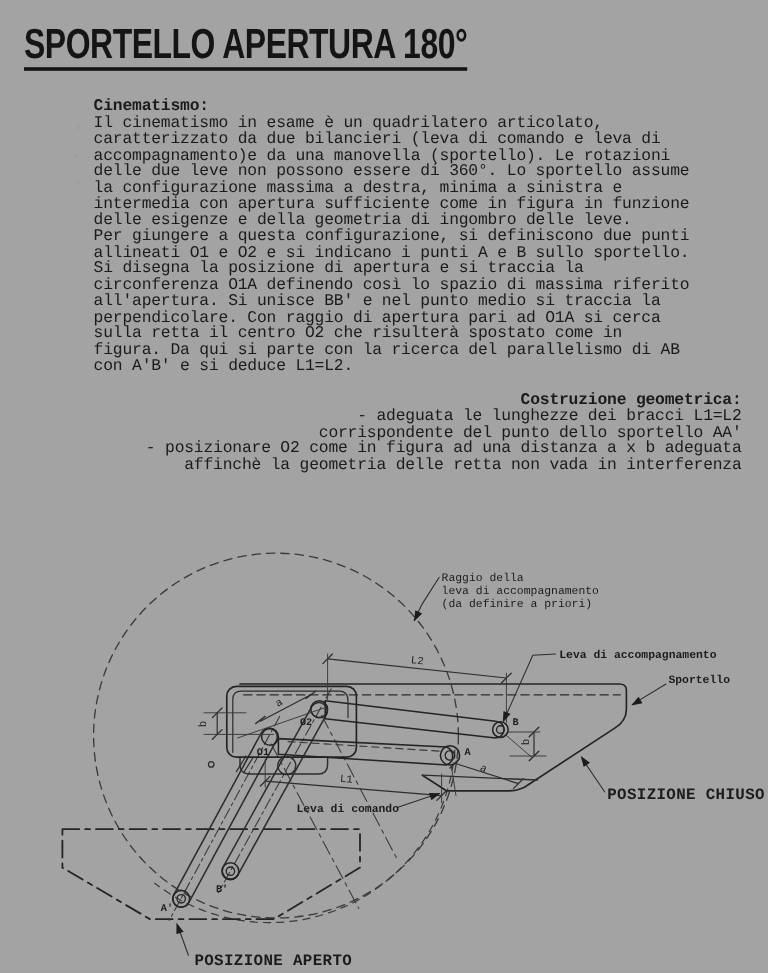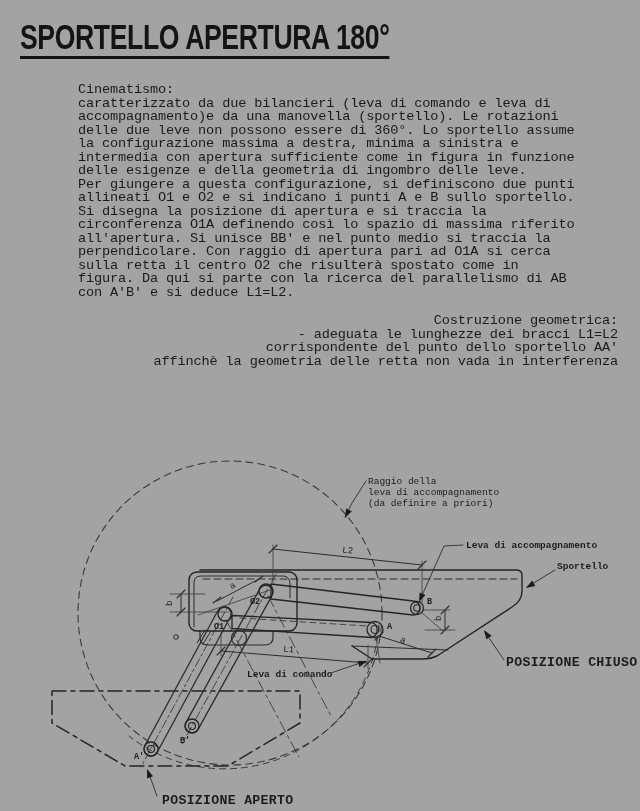--- a/index.html
+++ b/index.html
@@ -12,21 +12,21 @@
     position:absolute;left:20px;top:19px;display:inline-block;
     font-family:"Liberation Sans","DejaVu Sans",sans-serif;
     font-weight:bold;font-size:35px;line-height:36px;color:#141414;
     letter-spacing:-0.5px;white-space:nowrap;
     border-bottom:3.5px solid #141414;padding-bottom:1px;
     transform:scaleX(0.76);transform-origin:left top;
   }
   .textblock{position:absolute;left:78px;top:83px;width:540px;
     font-size:13.6px;line-height:13.5px;letter-spacing:-0.15px;color:#1b1b1b;}
   .tl{white-space:pre;}
-  .hd{font-weight:normal;}
+  .hd{font-weight:bold;}
   .para2{margin-top:0;}
   .para3{margin-top:15px;text-align:right;}
   .speck{position:absolute;width:3px;height:3px;background:#9a9a9a;border-radius:50%;opacity:.55;}
   svg text{font-family:"Liberation Mono","DejaVu Sans Mono",monospace;fill:#1c1c1c;}
   .lab-sm{font-size:9.5px;}
   .lab-sm-b{font-size:9.5px;font-weight:bold;}
   .lab-big{font-size:13.2px;font-weight:bold;letter-spacing:0.3px;}
   .lab-pt{font-size:8.5px;font-weight:bold;}
   .lab-dim{font-size:9px;}
 </style>
@@ -37,20 +37,21 @@
 
   <div class="doc-title">SPORTELLO APERTURA 180°</div>
 
   <div class="speck" style="left:64px;top:105px;"></div>
   <div class="speck" style="left:62px;top:128px;"></div>
   <div class="speck" style="left:64px;top:150px;"></div>
 
   <div class="textblock">
     <div>
       <div class="tl hd">Cinematismo:</div>
+      <div class="tl">Il cinematismo in esame è un quadrilatero articolato,</div>
       <div class="tl">caratterizzato da due bilancieri (leva di comando e leva di</div>
       <div class="tl">accompagnamento)e da una manovella (sportello). Le rotazioni</div>
       <div class="tl">delle due leve non possono essere di 360°. Lo sportello assume</div>
       <div class="tl">la configurazione massima a destra, minima a sinistra e</div>
       <div class="tl">intermedia con apertura sufficiente come in figura in funzione</div>
       <div class="tl">delle esigenze e della geometria di ingombro delle leve.</div>
     </div>
     <div class="para2">
       <div class="tl">Per giungere a questa configurazione, si definiscono due punti</div>
       <div class="tl">allineati O1 e O2 e si indicano i punti A e B sullo sportello.</div>
@@ -59,20 +60,21 @@
       <div class="tl">all'apertura. Si unisce BB' e nel punto medio si traccia la</div>
       <div class="tl">perpendicolare. Con raggio di apertura pari ad O1A si cerca</div>
       <div class="tl">sulla retta il centro O2 che risulterà spostato come in</div>
       <div class="tl">figura. Da qui si parte con la ricerca del parallelismo di AB</div>
       <div class="tl">con A'B' e si deduce L1=L2.</div>
     </div>
     <div class="para3">
       <div class="tl hd">Costruzione geometrica:</div>
       <div class="tl">- adeguata le lunghezze dei bracci L1=L2</div>
       <div class="tl">corrispondente del punto dello sportello AA'</div>
+      <div class="tl">- posizionare O2 come in figura ad una distanza a x b adeguata</div>
       <div class="tl">affinchè la geometria delle retta non vada in interferenza</div>
     </div>
   </div>
 
   <svg style="position:absolute;left:0;top:450px;" width="640" height="361" viewBox="0 450 640 361" fill="none" stroke-linecap="round" stroke-linejoin="round">
 
     <circle cx="230" cy="613" r="152" stroke="#3a3a3a" stroke-width="1.1" stroke-dasharray="7 5"></circle>
 
     <path d="M 379 625 A 155 155 0 0 1 129 736" stroke="#3a3a3a" stroke-width="1" stroke-dasharray="6 5"></path>
 

